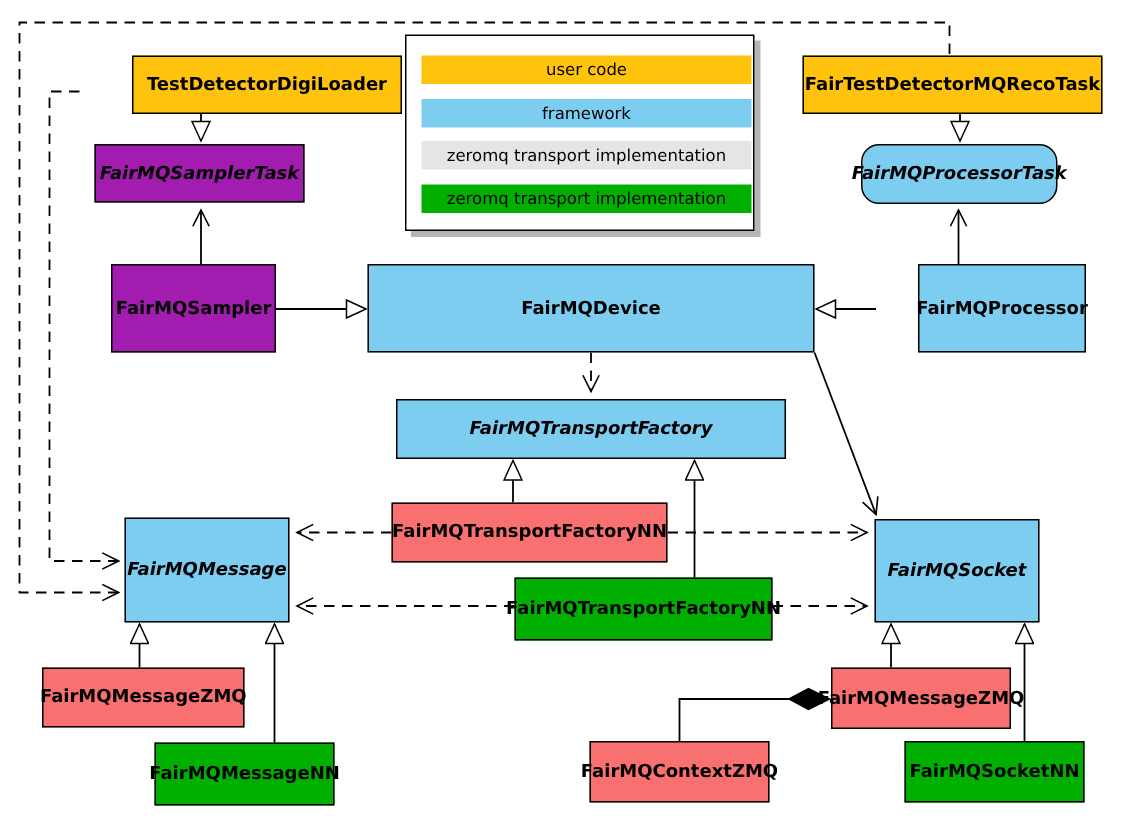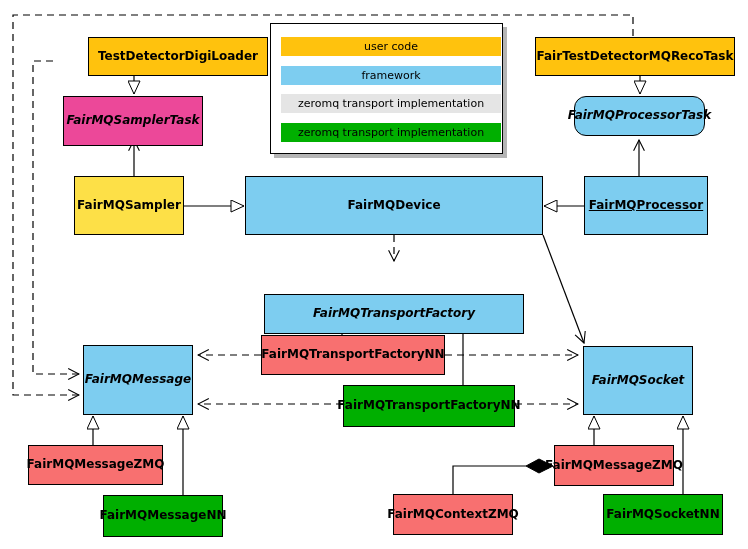--- a/index.html
+++ b/index.html
@@ -85,33 +85,33 @@
 
   <div id="legend">
     <div class="legend-bar" style="background-color: rgb(255, 194, 13);">user code</div>
     <div class="legend-bar" style="background-color: rgb(125, 205, 240);">framework</div>
     <div class="legend-bar" style="background-color: #e5e5e5;">zeromq transport implementation</div>
     <div class="legend-bar" style="background-color: rgb(0, 175, 0);">zeromq transport implementation</div>
   </div>
 
   <div class="node" style="left: 53px; top: 37px; width: 180px; height: 39px; background-color: rgb(255, 194, 13); margin-left: 35px;">TestDetectorDigiLoader</div>
 
-  <div class="node abstract" style="left: 63px; top: 96px; width: 140px; height: 50px; background-color: #ec4899;">FairMQSamplerTask</div>
+  <div class="node abstract" style="left: 63px; top: 96px; width: 140px; height: 39px; background-color: #a21caf;">FairMQSamplerTask</div>
 
-  <div class="node" style="left: 74px; top: 176px; width: 110px; height: 59px; background-color: #fde047;">FairMQSampler</div>
+  <div class="node" style="left: 74px; top: 176px; width: 110px; height: 59px; background-color: #a21caf;">FairMQSampler</div>
 
   <div class="node" style="left: 245px; top: 176px; width: 298px; height: 59px; background-color: rgb(125, 205, 240);">FairMQDevice</div>
 
   <div class="node" style="left: 535px; top: 37px; width: 200px; height: 39px; background-color: rgb(255, 194, 13);">FairTestDetectorMQRecoTask</div>
 
   <div class="node abstract" style="left: 574px; top: 96px; width: 131px; height: 40px; background-color: rgb(125, 205, 240); border-radius: 12px;">FairMQProcessorTask</div>
 
-  <div class="node" style="left: 584px; top: 176px; width: 124px; height: 59px; background-color: rgb(125, 205, 240); text-decoration: underline;">FairMQProcessor</div>
+  <div class="node" style="left: 612px; top: 176px; width: 112px; height: 59px; background-color: rgb(125, 205, 240);">FairMQProcessor</div>
 
-  <div class="node abstract" style="left: 264px; top: 266px; width: 260px; height: 40px; background-color: rgb(125, 205, 240); margin-top: 28px;">FairMQTransportFactory</div>
+  <div class="node abstract" style="left: 264px; top: 266px; width: 260px; height: 40px; background-color: rgb(125, 205, 240);">FairMQTransportFactory</div>
 
   <div class="node" style="left: 261px; top: 335px; width: 184px; height: 40px; background-color: rgb(248, 112, 112);">FairMQTransportFactoryNN</div>
 
   <div class="node" style="left: 343px; top: 385px; width: 172px; height: 42px; background-color: rgb(0, 175, 0);">FairMQTransportFactoryNN</div>
 
   <div class="node abstract" style="left: 83px; top: 345px; width: 110px; height: 70px; background-color: rgb(125, 205, 240);">FairMQMessage</div>
 
   <div class="node abstract" style="left: 583px; top: 346px; width: 110px; height: 69px; background-color: rgb(125, 205, 240);">FairMQSocket</div>
 
   <div class="node" style="left: 28px; top: 445px; width: 135px; height: 40px; background-color: rgb(248, 112, 112);">FairMQMessageZMQ</div>

